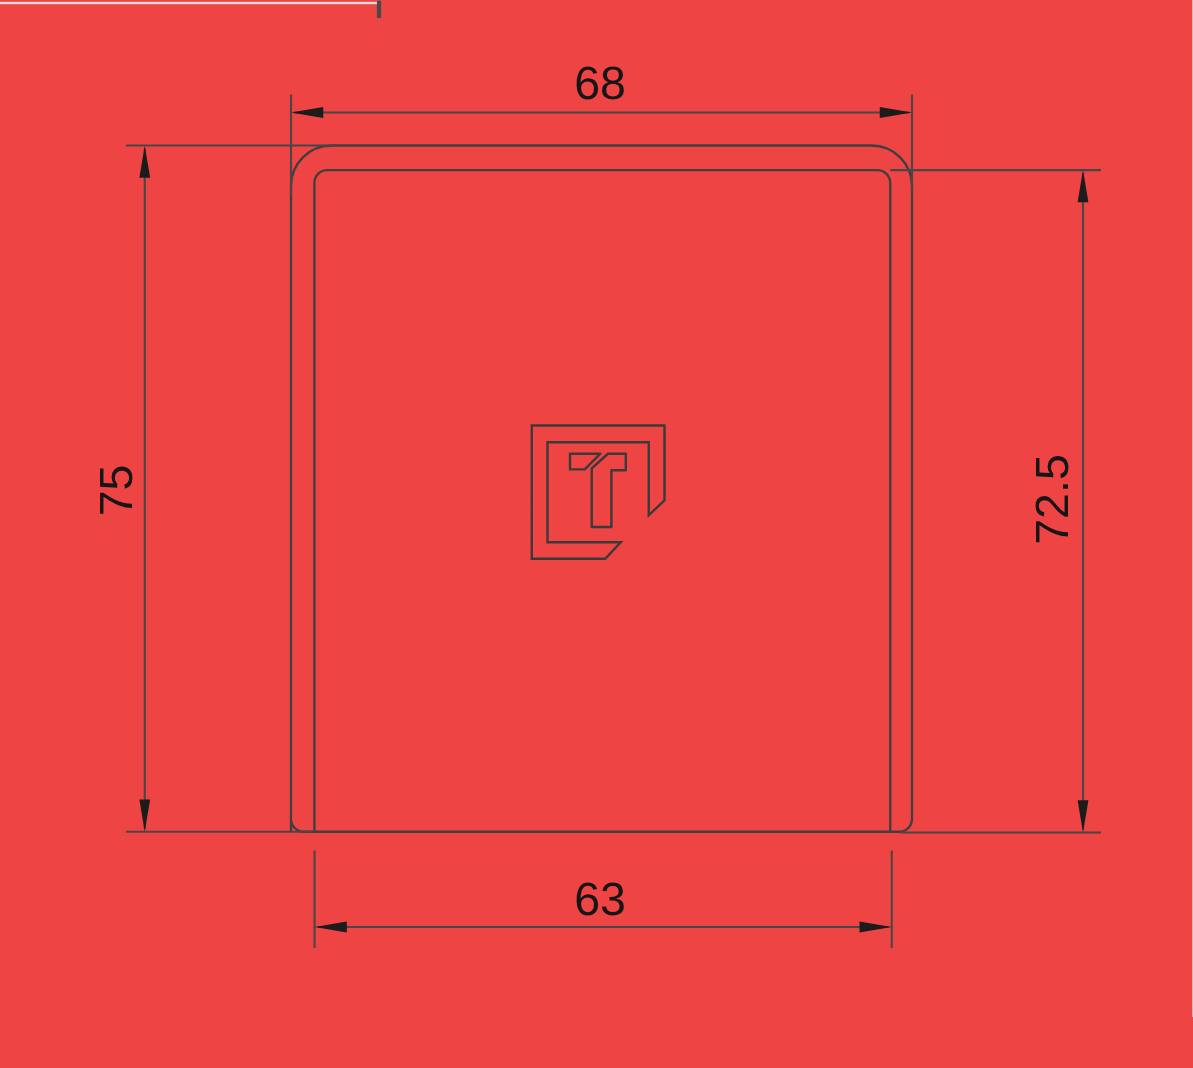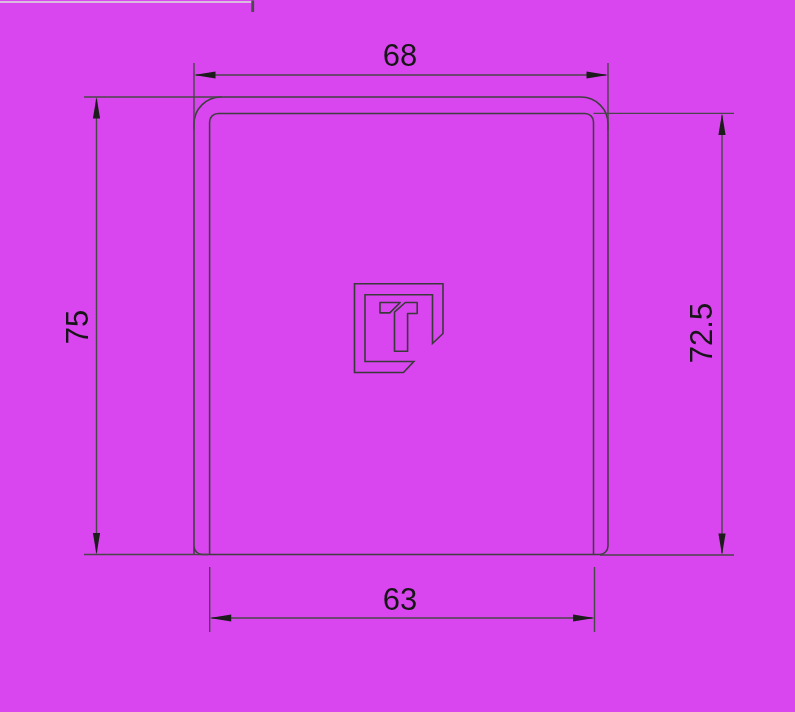--- a/index.html
+++ b/index.html
@@ -1,16 +1,16 @@
 <!DOCTYPE html>
 <html><head>
 <meta charset="utf-8">
 <style>
   html,body{margin:0;padding:0;background:#ffffff;}
-  .page{position:relative;width:795px;height:712px;background:#d946ef;overflow:hidden;}
+  .page{position:relative;width:795px;height:712px;background:#ef4444;overflow:hidden;}
   svg{display:block;filter:blur(0.45px);}
   text{font-family:"Liberation Sans", sans-serif;fill:#161616;}
 </style>
 </head>
 <body>
 <div class="page">
 <svg width="795" height="712" viewBox="0 0 795 712">
 
   <rect x="0" y="1.2" width="253" height="1.6" fill="#d9d9d9"></rect>
 

